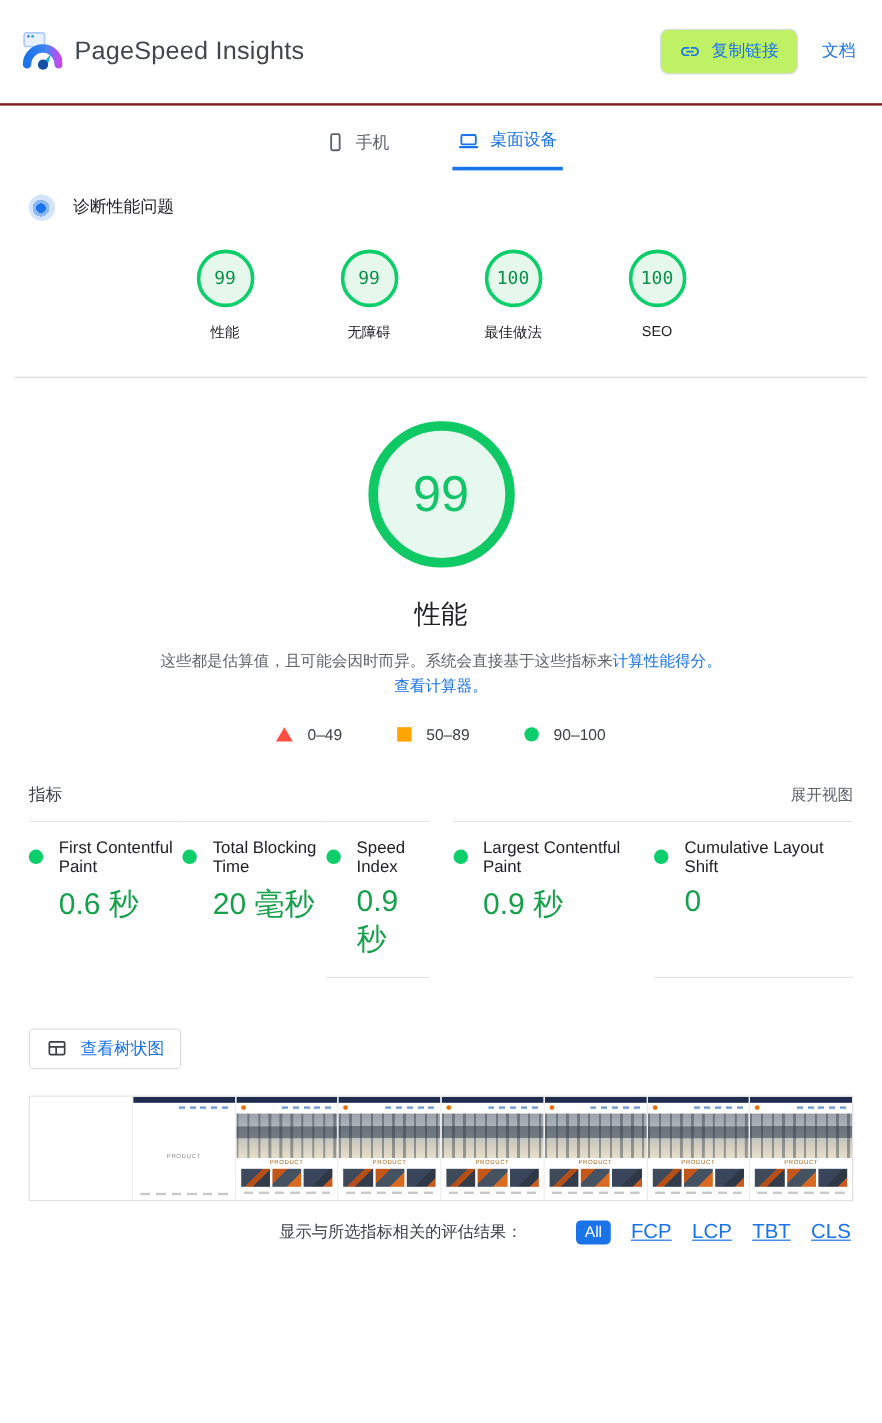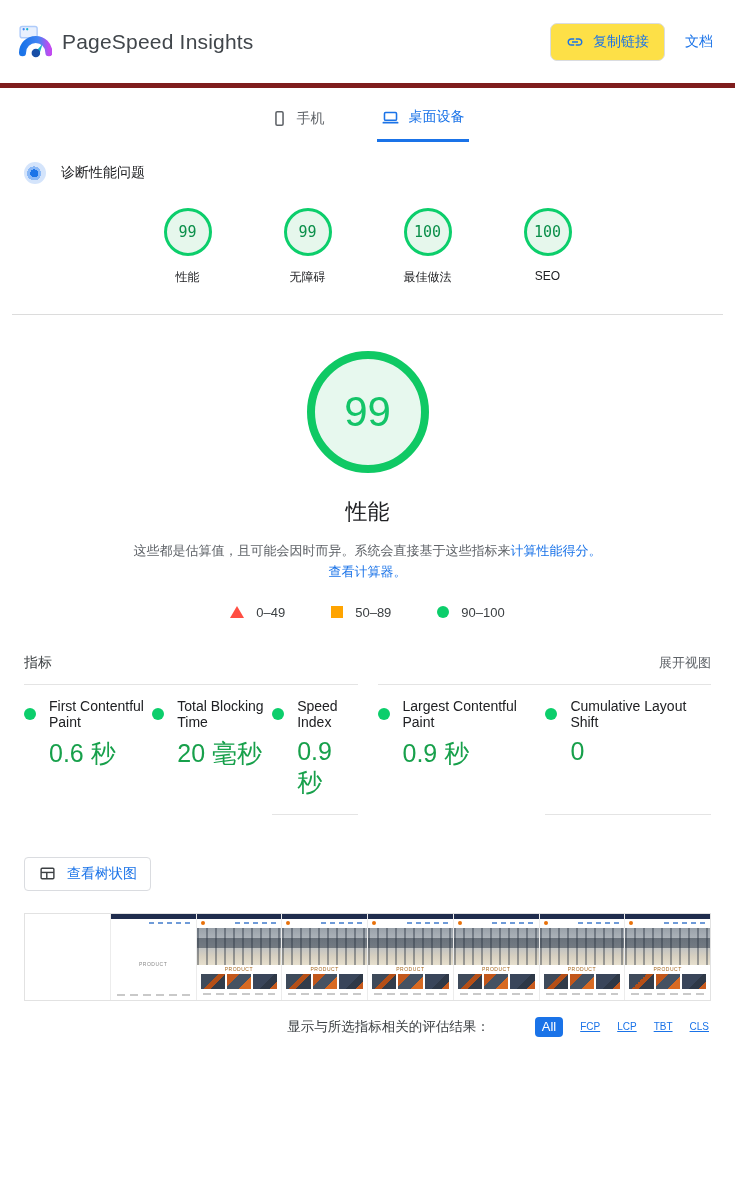--- a/index.html
+++ b/index.html
@@ -3,26 +3,26 @@
 <meta charset="utf-8">
 <style>
   * { box-sizing: border-box; }
   html,body { margin:0; padding:0; }
   body {
     width: 735px; min-height: 1186px; background:#fff;
     font-family: "Liberation Sans", sans-serif; color:#202124;
   }
   
   .header { height:88px; display:flex; align-items:center; justify-content:space-between;
-            padding:0 22px 0 18px; border-bottom:5px solid #7f1d1d; }
+            padding:0 22px 0 18px; border-bottom:2px solid #7f1d1d; }
   .brand { display:flex; align-items:center; gap:10px; }
   .brand-title { font-size:21px; color:#41464b; letter-spacing:.2px; }
   .header-actions { display:flex; align-items:center; gap:20px; }
   .copy-btn { display:flex; align-items:center; gap:9px; border:1px solid #dadce0; border-radius:7px;
-              background:#fde047; padding:9px 15px; color:#1a73e8; font-size:14px; cursor:pointer; }
+              background:#bef264; padding:9px 15px; color:#1a73e8; font-size:14px; cursor:pointer; }
   .docs-link { color:#1a73e8; font-size:14px; text-decoration:none; }
   
   .tabs { display:flex; justify-content:center; gap:48px; padding-top:14px; }
   .tab { display:flex; align-items:center; gap:9px; font-size:14px; padding:6px 4px 13px; cursor:pointer; }
   .tab-mobile { color:#5f6368; }
   .tab-desktop { color:#1a73e8; border-bottom:3px solid #1a73e8;align-items:center; }
   
   .analyze-row { display:flex; align-items:center; gap:15px; padding:20px 24px 6px; }
   .radio-icon { width:22px; height:22px; border-radius:50%; flex:0 0 auto;
      background: radial-gradient(circle at 46% 52%, #1a73e8 0 4px, #8ab8f6 4px 7px, #d4e4fb 7px 11px); }
@@ -92,21 +92,21 @@
   .f-thumb:nth-child(3){ background:linear-gradient(135deg,#39455a 0 55%,#2e3847 55% 80%,#c75a1d 80%); }
   .f-foot { height:2px; margin:4px 6px 4px; flex:0 0 auto;
      background:repeating-linear-gradient(90deg,#c9c9c9 0 8px, transparent 8px 13px); }
   .frame.partial .f-heading { margin-top:32px; color:#8a8a8a; }
   
   .filter-row { display:flex; justify-content:flex-end; align-items:center; gap:17px;
      margin:16px 26px 0; font-size:13.5px; }
   .filter-label { color:#3c4043; }
   .chip-all { background:#1a73e8; color:#fff; border-radius:4px; padding:2px 7px 3px;
      font-size:13px; cursor:pointer;margin-left:28px; }
-  .filter-link { color:#1a73e8; text-decoration:underline; cursor:pointer; font-size:10px; }
+  .filter-link { color:#1a73e8; text-decoration:underline; cursor:pointer; font-size:17px; }
   .bottom-space { height:90px; }
   svg { display:block; }
 </style>
 </head>
 <body>
 
 
 
 
 <div class="header">

